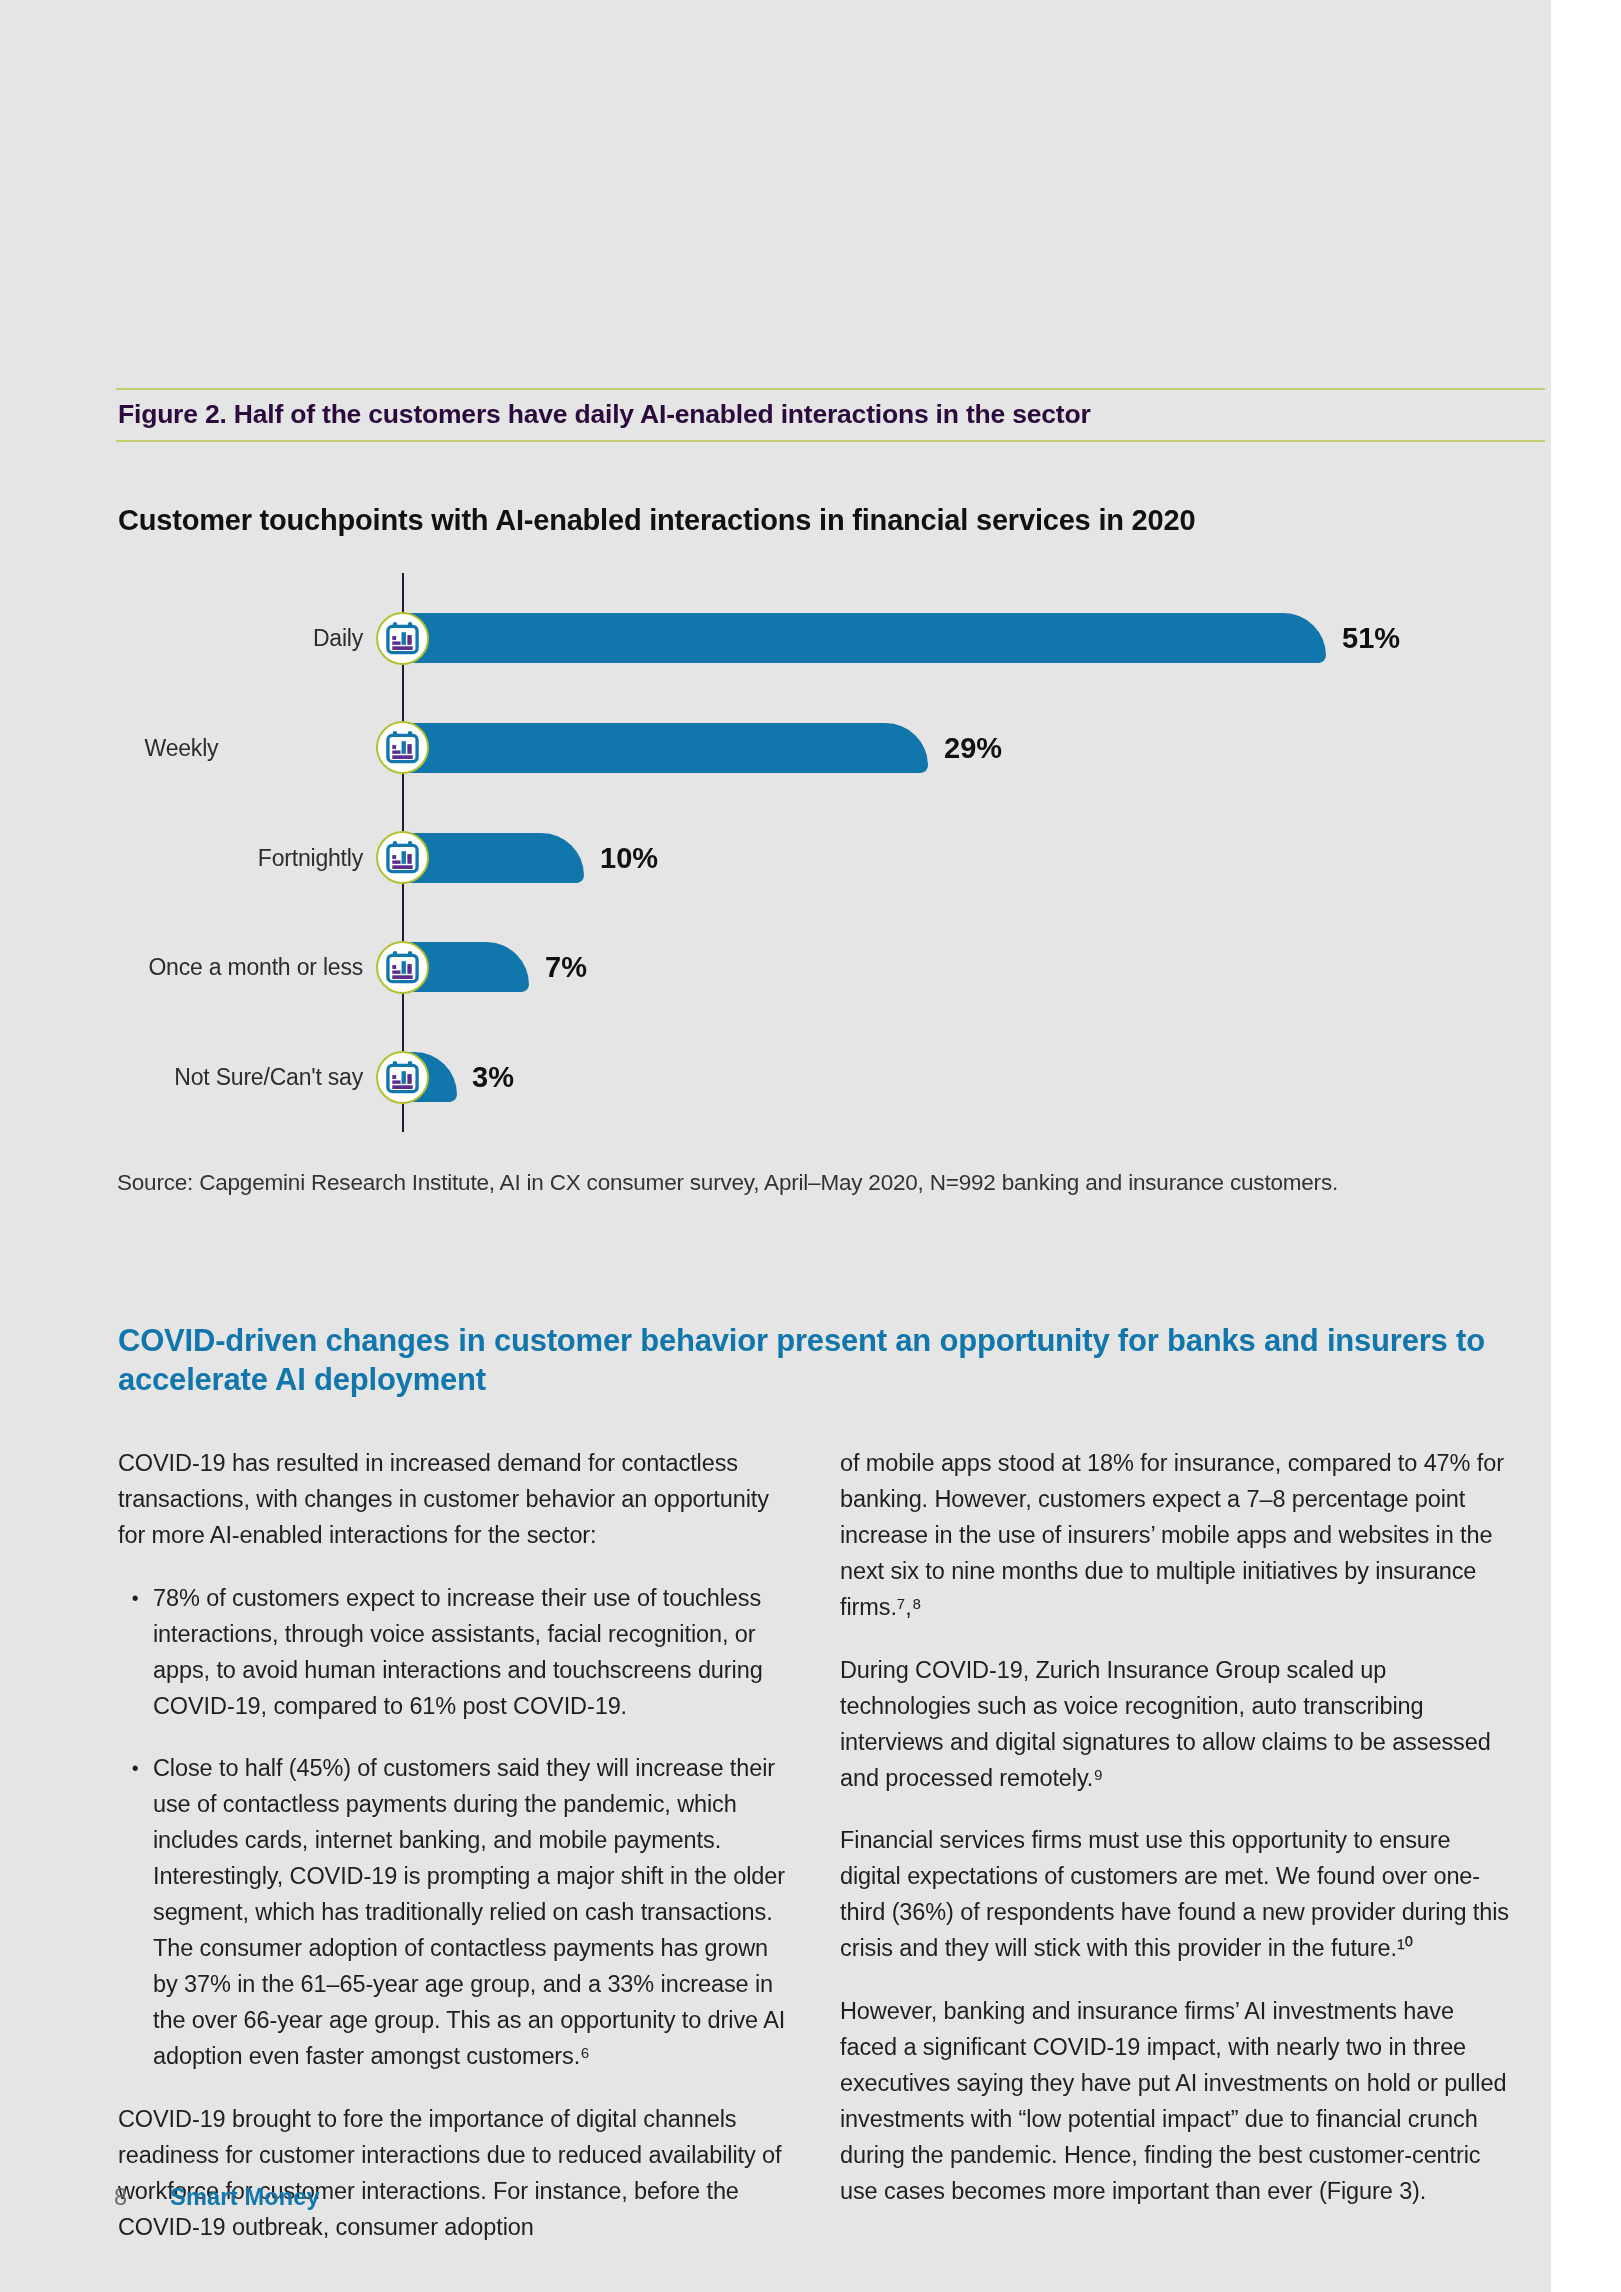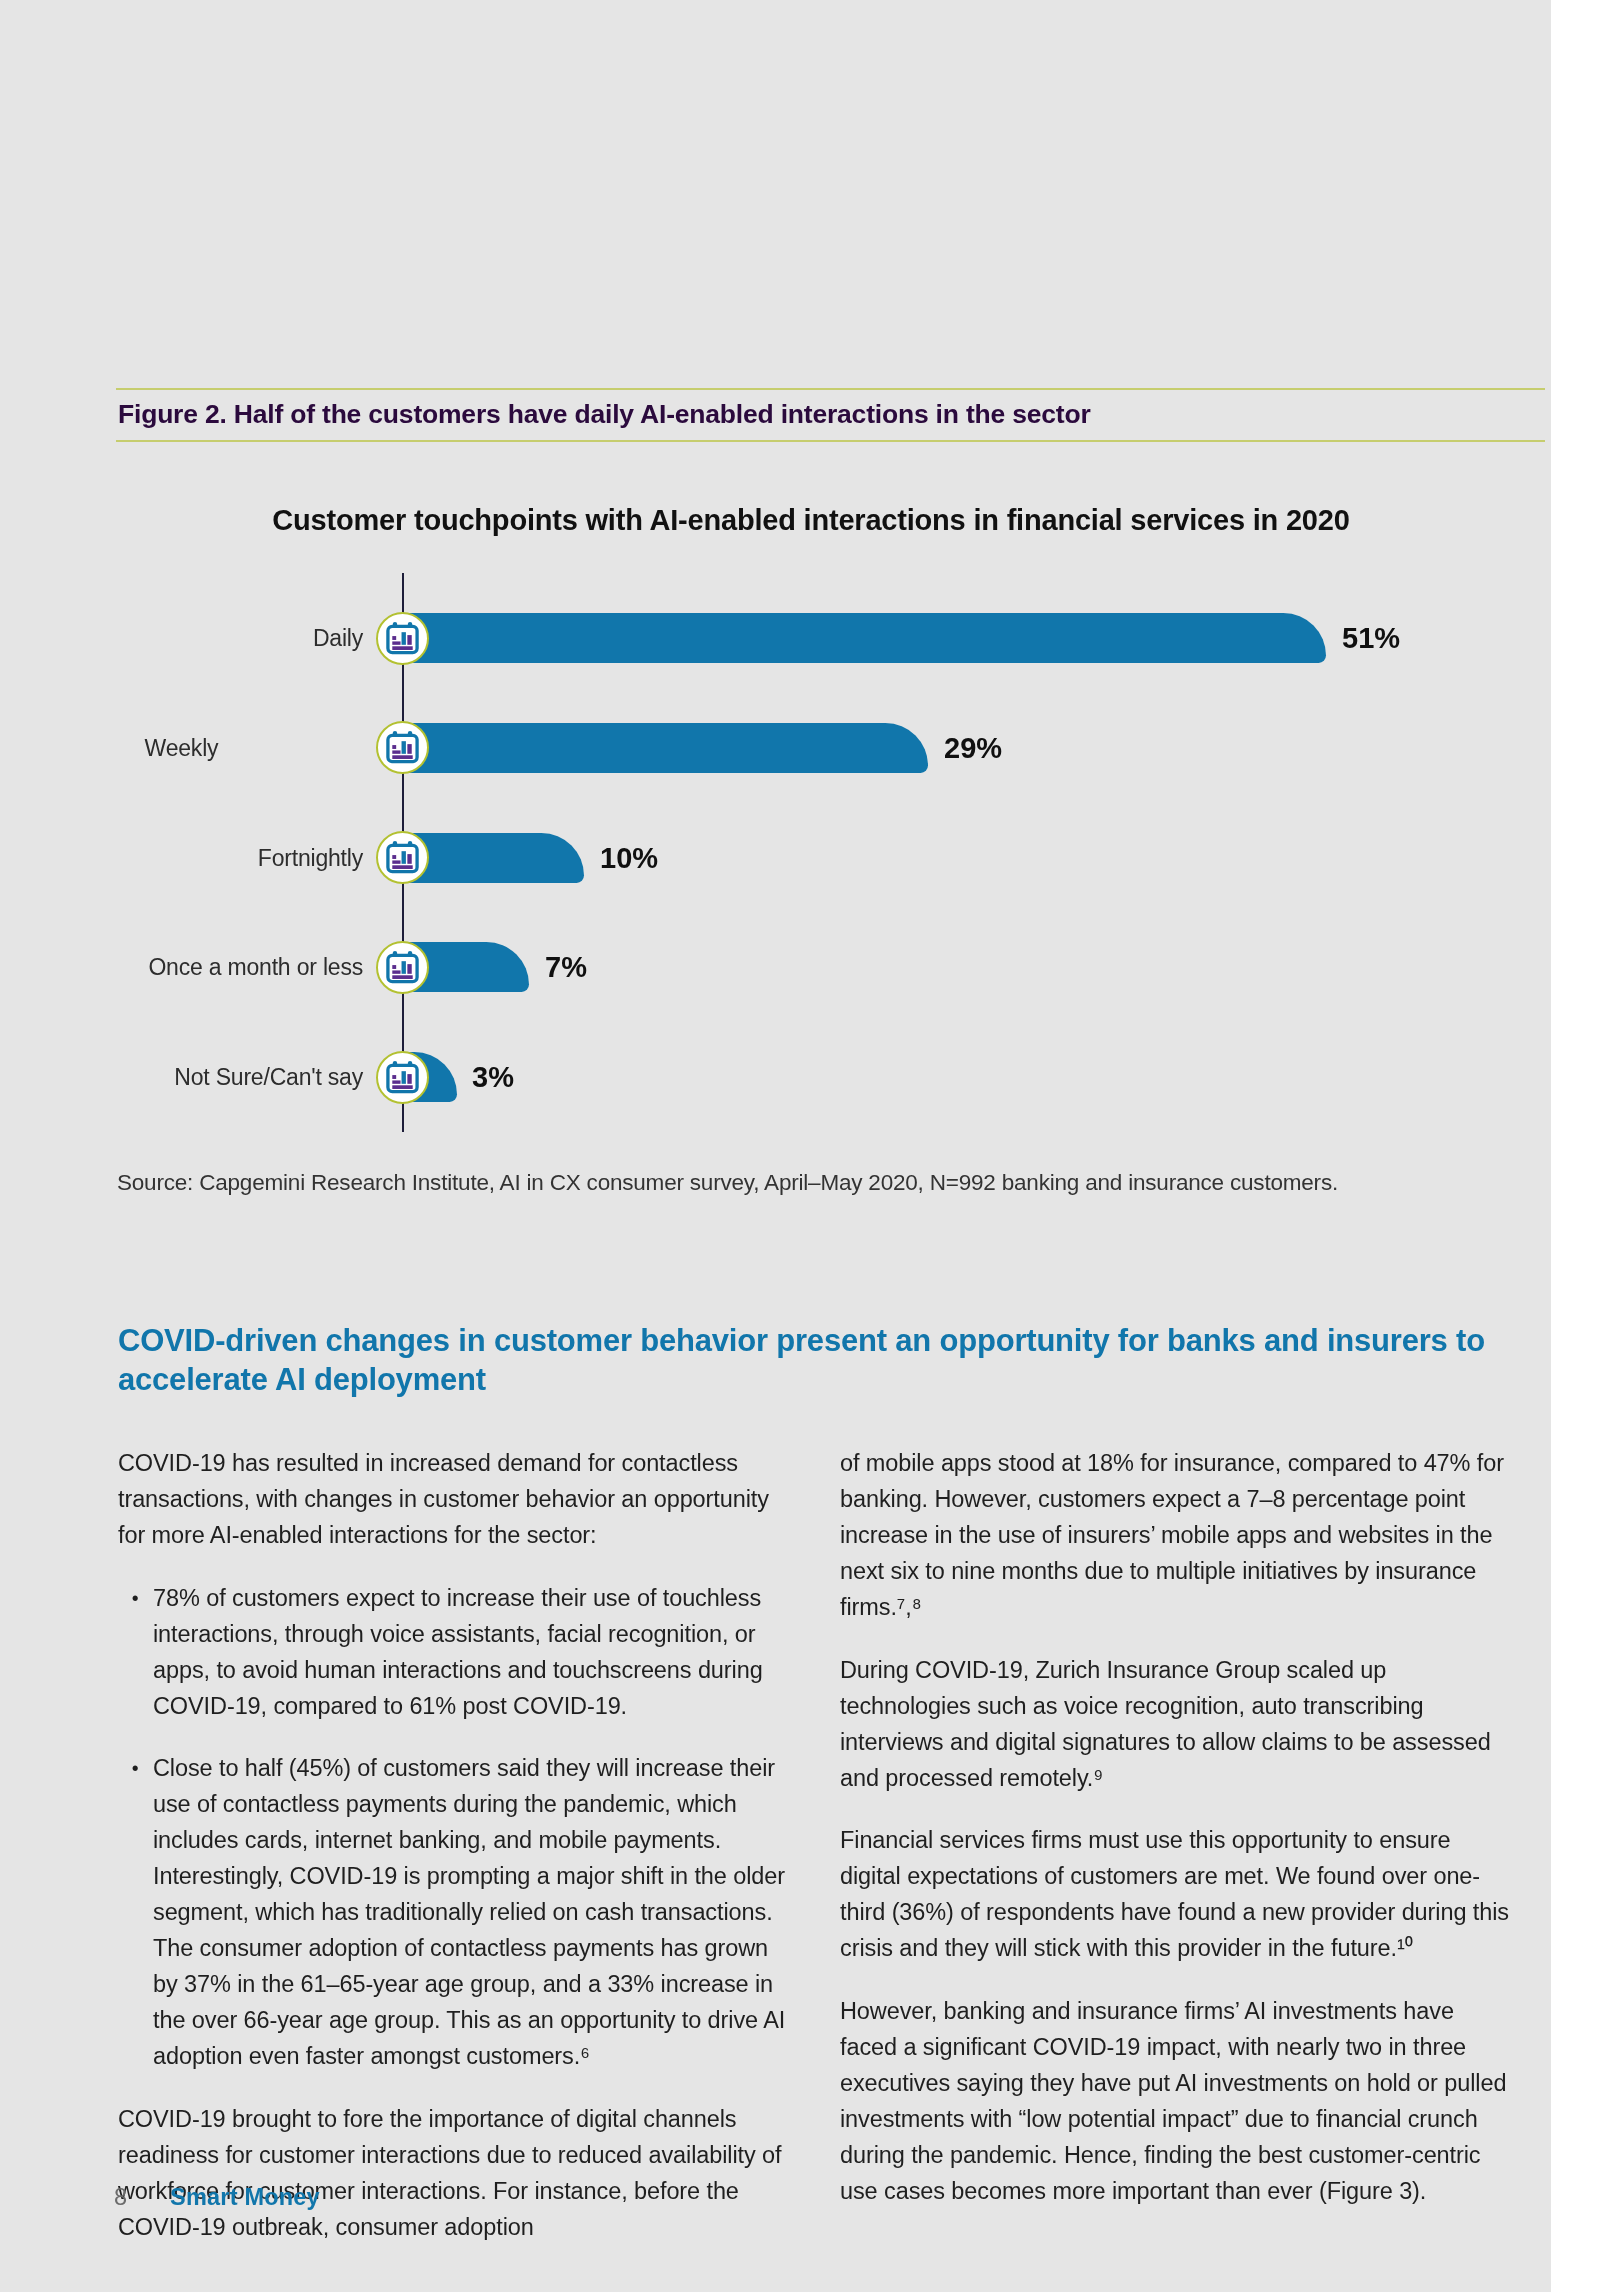--- a/index.html
+++ b/index.html
@@ -20,21 +20,21 @@
     border-bottom:2px solid #c6cd6e;
     padding:8.8px 2px 9.8px 2px;
   }
   .fig-caption-band .caption {
     font-size:26.5px; font-weight:bold; color:#2b0a3d; letter-spacing:-0.2px;
   }
 
   
   .chart-title {
     position:absolute; left:118px; top:504px; width:1386px;
-    text-align:center;
+    text-align:left;
     font-size:29px; font-weight:bold; color:#111111; letter-spacing:-0.2px;
   }
   .chart-plot { position:absolute; inset:0; }
   .axis-line {
     position:absolute; left:402px; top:573px; width:2px; height:559px;
     background:#1d1d39;
   }
   .bar {
     position:absolute; height:50px;
     border-radius:0 45px 7.8px 0;

